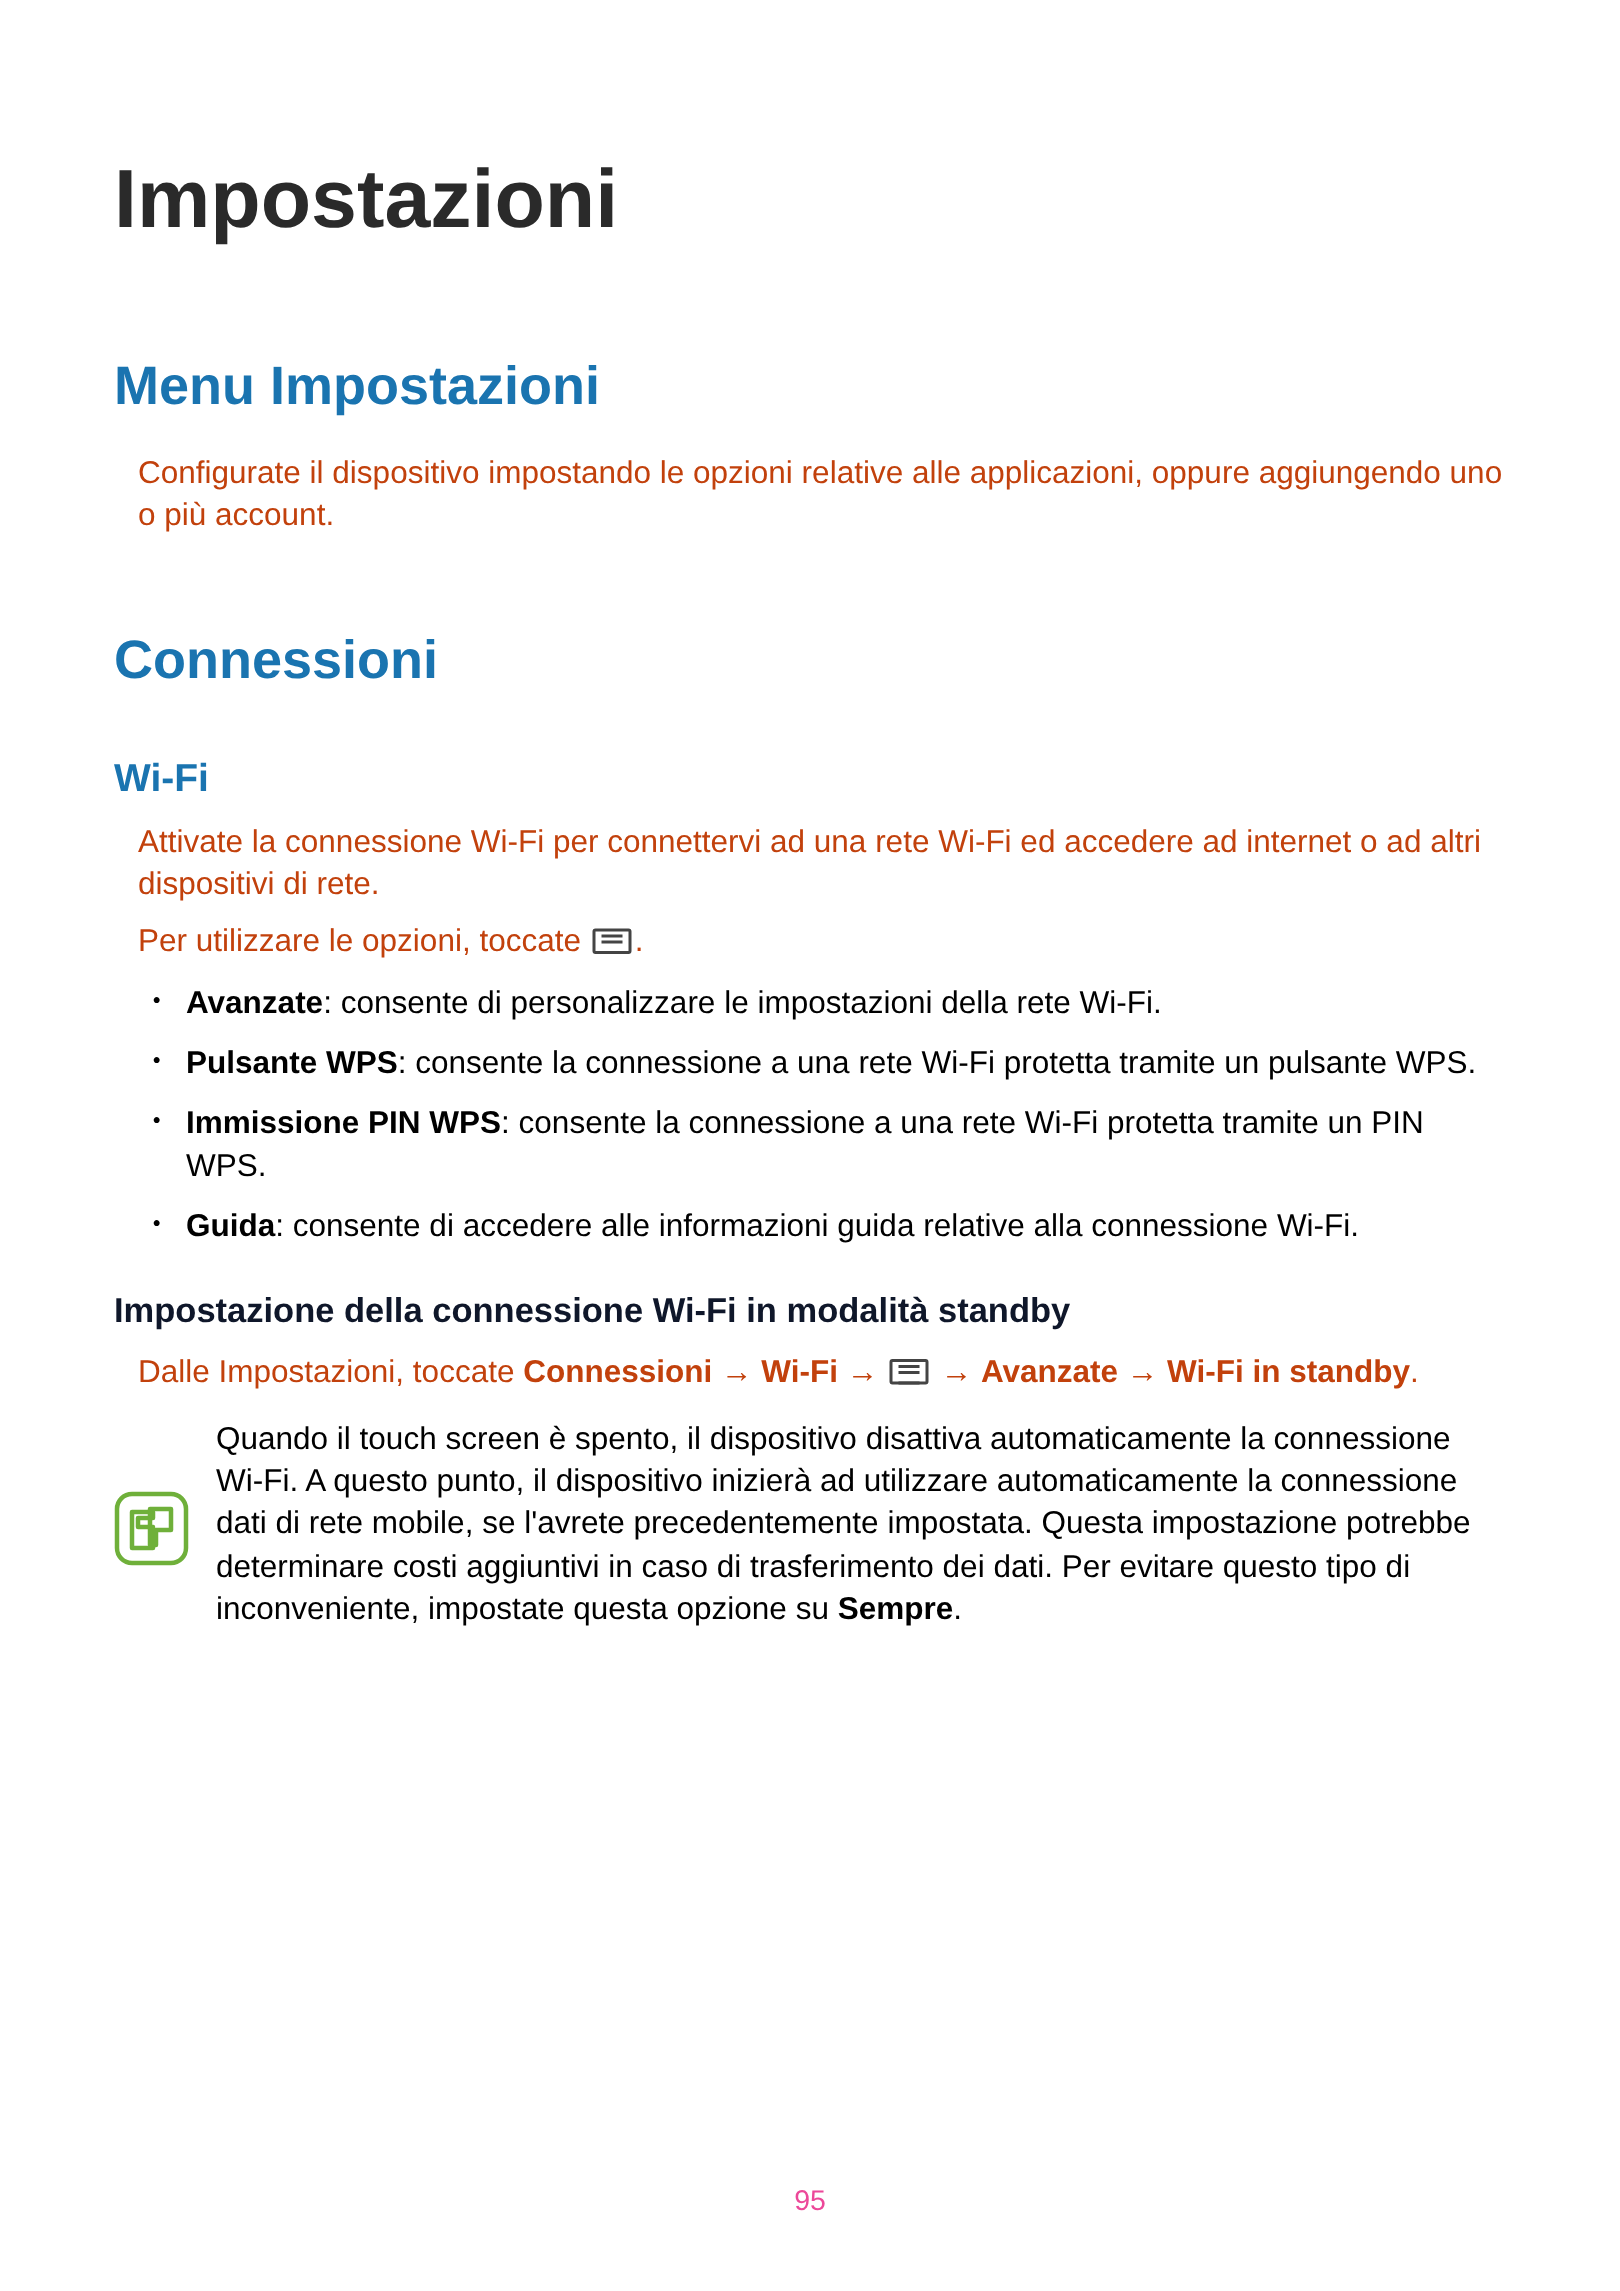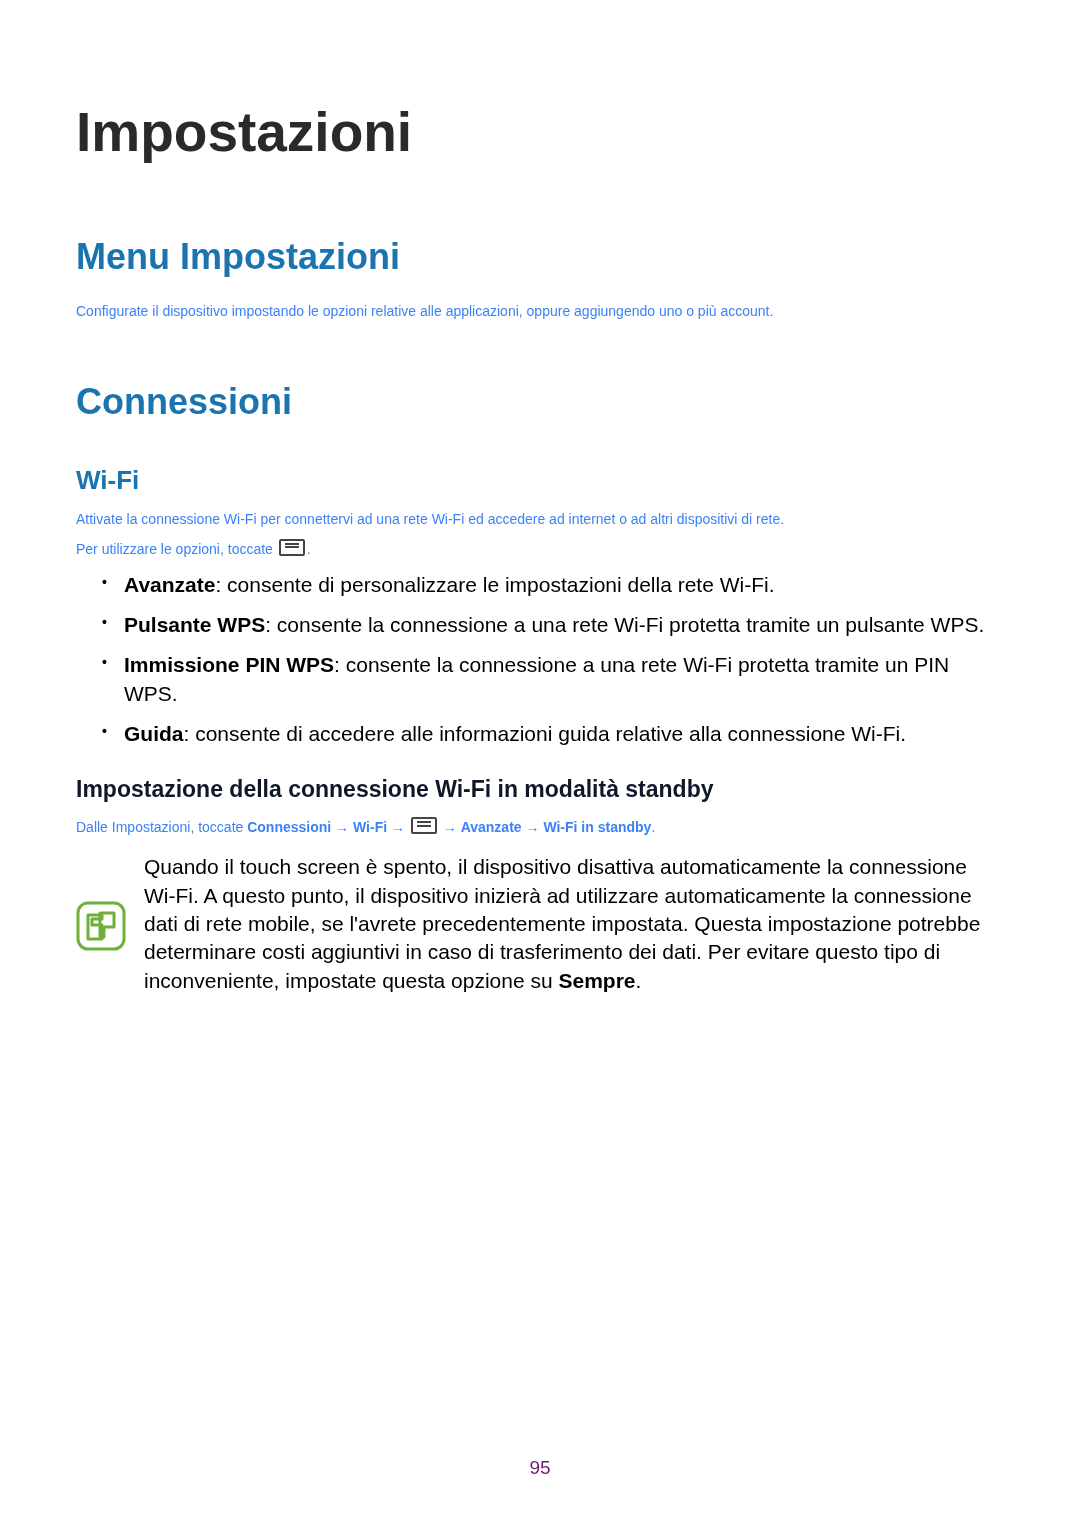--- a/index.html
+++ b/index.html
@@ -41,24 +41,25 @@
       margin-bottom: 14px;
     }
     .h4-title {
       font-size: 23px;
       font-weight: 700;
       color: #0f172a;
       margin-top: 28px;
       margin-bottom: 14px;
     }
     .body-text {
-      font-size: 14px;
+      font-size: 21px;
       line-height: 1.35;
-      color: #3b82f6;
+      color: #c2410c;
       margin-bottom: 10px;
+      margin-left: 16px;
     }
     .body-text .bold {
       font-weight: 700;
     }
     .bullet-list {
       list-style: none;
       margin-top: 12px;
       margin-bottom: 0;
       padding-left: 30px;
     }
@@ -129,21 +130,21 @@
     .note-text .bold {
       font-weight: 700;
     }
     .page-number {
       position: absolute;
       bottom: 48px;
       left: 0;
       right: 0;
       text-align: center;
       font-size: 19px;
-      color: #701a75;
+      color: #ec4899;
     }
     .arrow {
       display: inline;
     }
   </style>
 </head>
 <body>
 
 <div class="page">
 

